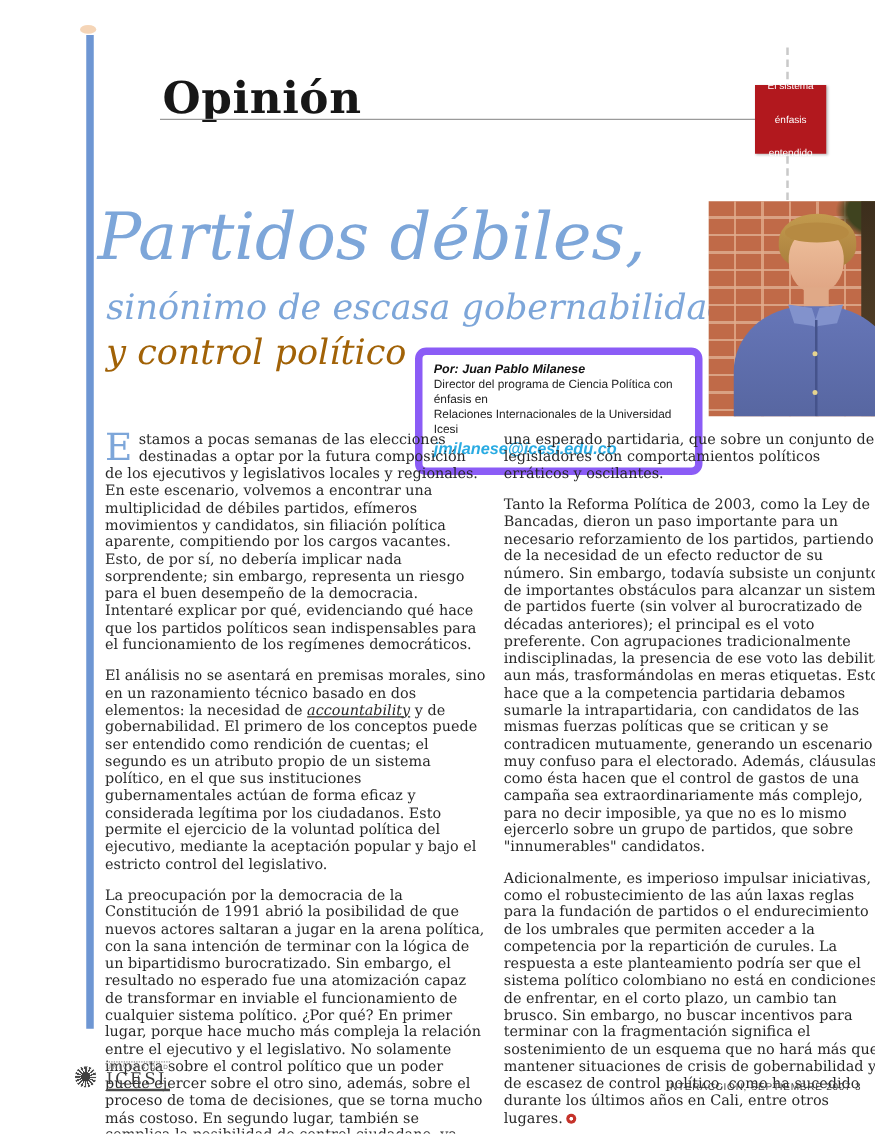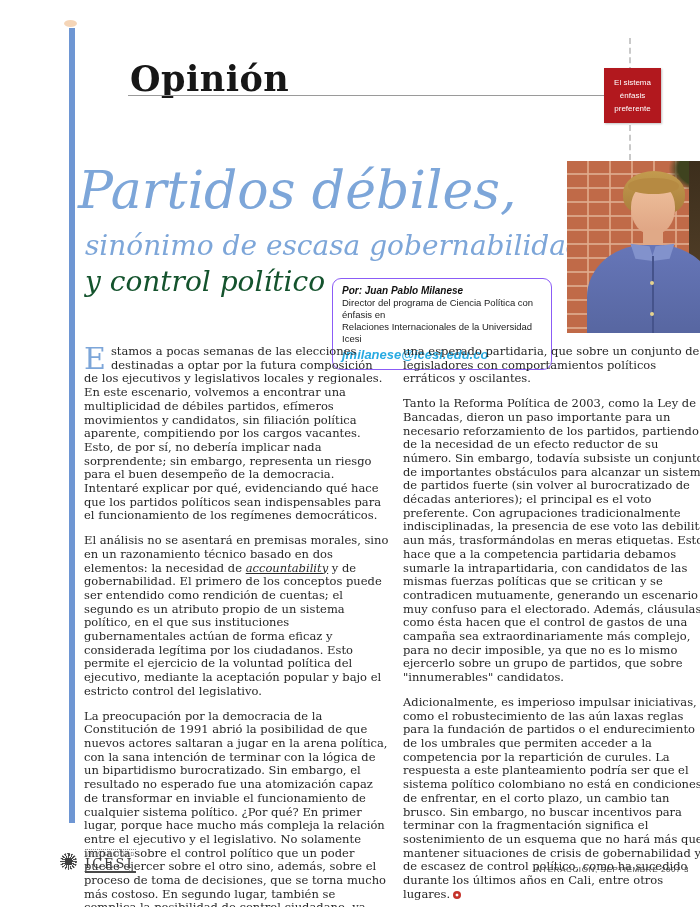--- a/index.html
+++ b/index.html
@@ -13,32 +13,32 @@
 
   
   .section-label{position:absolute;left:86px;top:58px;font-size:35px;font-weight:bold;
         color:#171717;letter-spacing:.5px;font-family:"DejaVu Serif",serif;}
   .header-rule{position:absolute;left:84px;top:95px;width:476px;height:1px;background:#9a9a9a;}
   .dash-line{position:absolute;left:585px;top:38px;height:122px;width:0;
         border-left:2px dashed #c9c9c9;}
   .topic-badge{position:absolute;left:560px;top:68px;width:57px;height:55px;background:#b2181e;
         color:#ffffff;font-family:"Liberation Sans",sans-serif;font-size:8px;line-height:13px;
         display:flex;flex-direction:column;align-items:center;justify-content:center;
-        text-align:center;box-shadow:1px 1px 2px rgba(0,0,0,.25);}
+        text-align:center;box-shadow:1px 1px 2px rgba(0,0,0,.25);gap:14px;}
 
   
   .main-title{position:absolute;left:34px;top:160px;font-size:52px;font-style:italic;
         color:#7da6d9;white-space:nowrap;font-family:"DejaVu Serif",serif;}
   .subtitle-1{position:absolute;left:41px;top:229px;font-size:28px;font-style:italic;
         color:#7da6d9;white-space:nowrap;}
   .subtitle-2{position:absolute;left:41px;top:265px;font-size:28px;font-style:italic;
-        color:#14532d;white-space:nowrap;}
+        color:#a16207;white-space:nowrap;}
 
   
-  .author-box{position:absolute;left:288px;top:278px;width:200px;border:1px solid #8b5cf6;
+  .author-box{position:absolute;left:288px;top:278px;width:200px;border:6px solid #8b5cf6;
         border-radius:9px;background:#ffffff;padding:5px 9px 6px 9px;
         font-family:"Liberation Sans",sans-serif;}
   .author-byline{font-size:10px;font-weight:bold;font-style:italic;color:#111;line-height:13px;}
   .author-role{font-size:9.5px;color:#222;line-height:12px;}
   .author-email{font-size:13px;font-weight:bold;font-style:italic;color:#29abe2;
         line-height:12px;text-decoration:none;display:inline-block;}
 
   
   .photo{position:absolute;left:523px;top:161px;width:169px;height:172px;overflow:hidden;
         background:
@@ -99,21 +99,21 @@
   <div class="blue-bar"></div>
   <div class="corner-mark"></div>
 
   <div class="section-label">Opinión</div>
   <div class="header-rule"></div>
   <div class="dash-line"></div>
 
   <div class="topic-badge">
     <span>El sistema</span>
     <span>énfasis</span>
-    <span>preferente</span>
+    <span>entendido</span>
   </div>
 
   <div class="main-title">Partidos débiles,</div>
   <div class="subtitle-1">sinónimo de escasa gobernabilidad</div>
   <div class="subtitle-2">y control político</div>
 
   <div class="author-box">
     <div class="author-byline">Por: Juan Pablo Milanese</div>
     <div class="author-role">Director del programa de Ciencia Política con énfasis en</div>
     <div class="author-role">Relaciones Internacionales de la Universidad Icesi</div>

